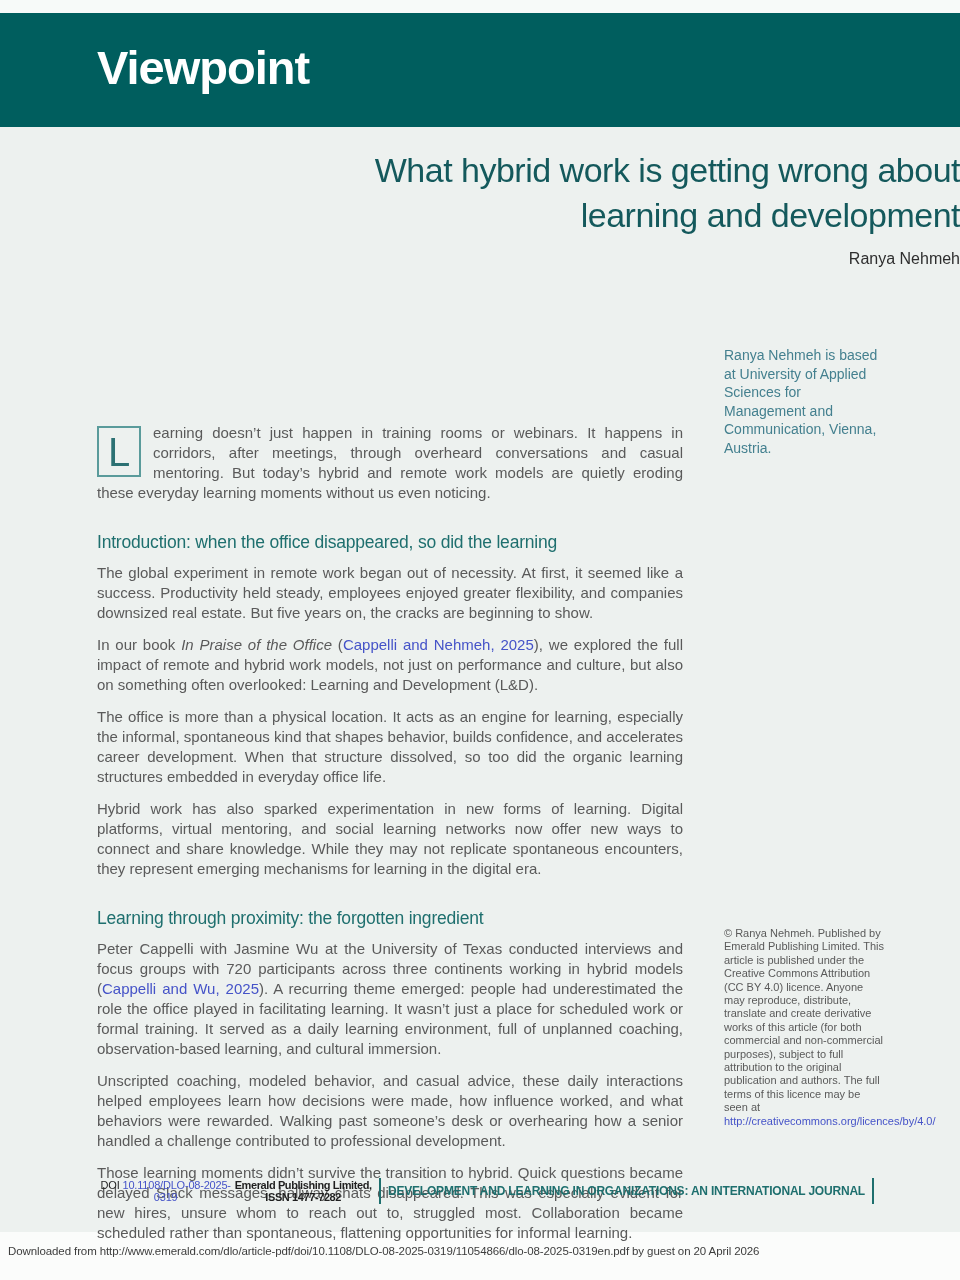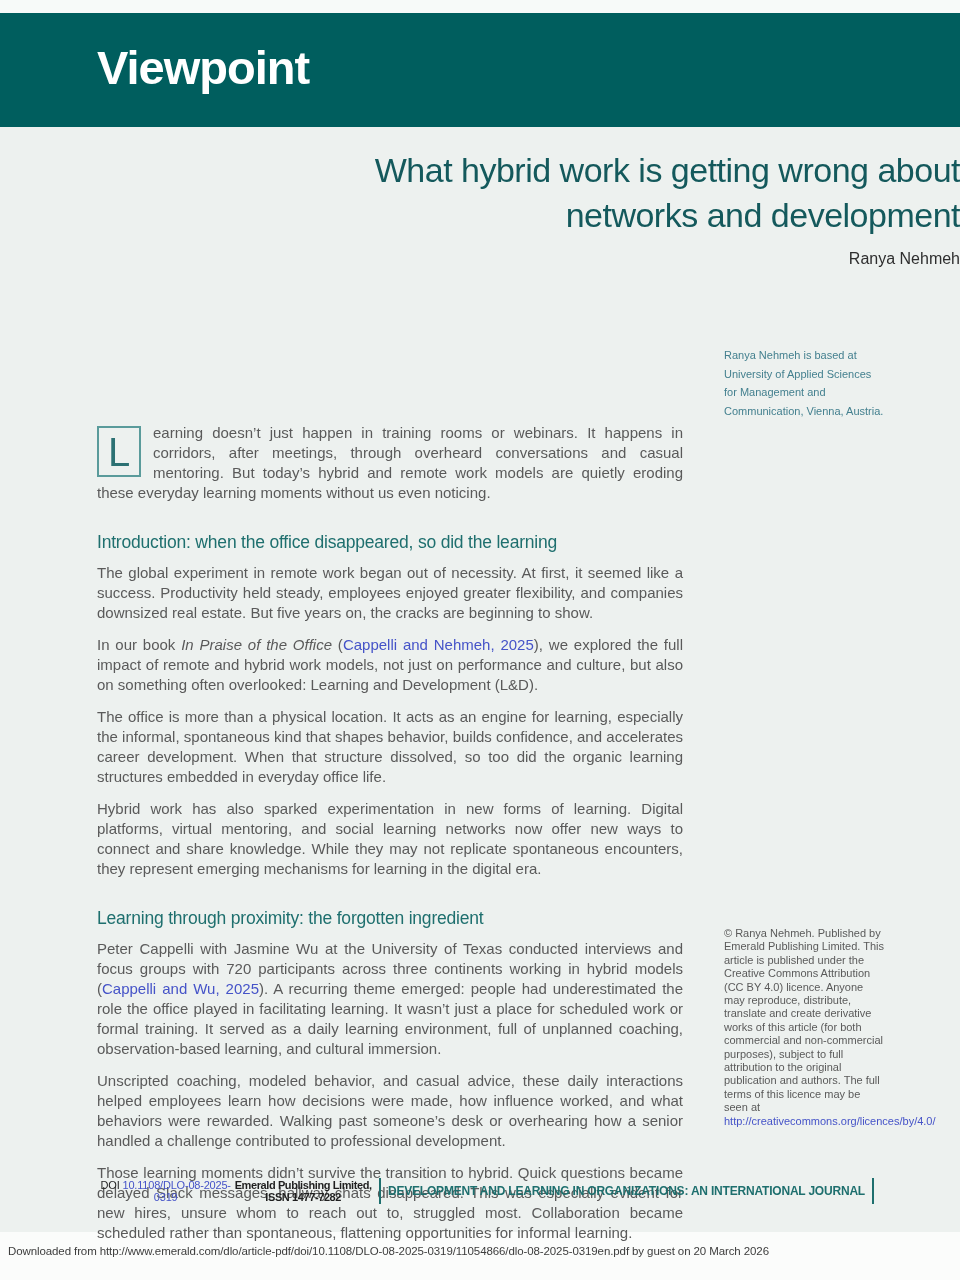--- a/index.html
+++ b/index.html
@@ -53,21 +53,21 @@
     color: #1e6f6e; font-size: 17.5px; font-weight: 400;
     line-height: 22px; text-align: left; letter-spacing: -0.2px;
   }
   .book-title { font-style: italic; }
   a.cite-link, a.text-link {
     color: #4553c8; text-decoration: none; cursor: pointer;
   }
 
   .sidebar-affiliation {
     position: absolute; left: 724px; top: 219px; width: 162px;
-    color: #44808f; font-size: 11px; line-height: 18.5px;
+    color: #44808f; font-size: 14px; line-height: 18.5px;
   }
   .sidebar-copyright {
     position: absolute; left: 724px; top: 800px; width: 163px;
     color: #5a5a5a; font-size: 11px; line-height: 13.4px;
   }
 
   .footer-row {
     position: absolute; left: 97px; top: 1051px; width: 784px;
     display: flex; align-items: center; text-align: center;
   }
@@ -100,21 +100,21 @@
 
 <div class="banner">
   <div class="banner-title">Viewpoint</div>
 </div>
 
 <div class="content">
 
   <div class="title-block">
     <h1 class="article-title">
         <span>What hybrid work is getting wrong about</span>
-        <span>networks and development</span>
+        <span>learning and development</span>
       </h1>
     <div class="author-name">Ranya Nehmeh</div>
   </div>
 
   <div class="main-col">
 
     <div class="lede">
       <span class="dropcap-box">
           <span>L</span>
         </span><span>earning doesn’t just happen in training rooms or webinars. It happens in corridors, after meetings, through overheard conversations and casual mentoring. But today’s hybrid and remote work models are quietly eroding these everyday learning moments without us even noticing.</span>
@@ -150,14 +150,14 @@
       <span class="publisher-text">Emerald Publishing Limited, ISSN 1477-7282</span>
       <span class="journal-bar"></span>
       <span class="journal-name">DEVELOPMENT AND LEARNING IN ORGANIZATIONS: AN INTERNATIONAL JOURNAL</span>
       <span class="journal-bar"></span>
     </div>
   </div>
 
 </div>
 
 <div class="bottom-strip">
-  <div class="download-text">Downloaded from http://www.emerald.com/dlo/article-pdf/doi/10.1108/DLO-08-2025-0319/11054866/dlo-08-2025-0319en.pdf by guest on 20 March 2026</div>
+  <div class="download-text">Downloaded from http://www.emerald.com/dlo/article-pdf/doi/10.1108/DLO-08-2025-0319/11054866/dlo-08-2025-0319en.pdf by guest on 20 April 2026</div>
 </div>
 
 </body></html>

